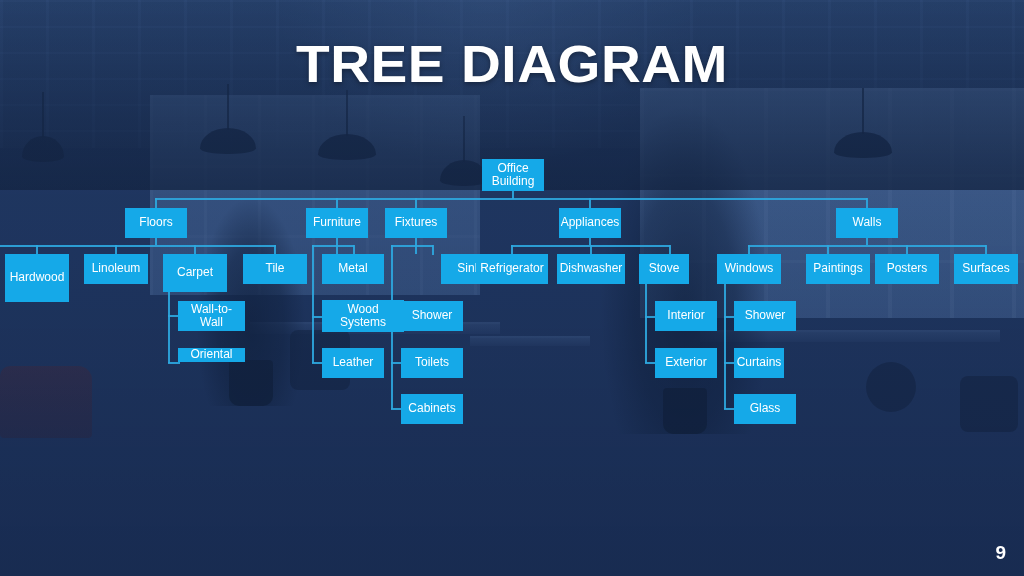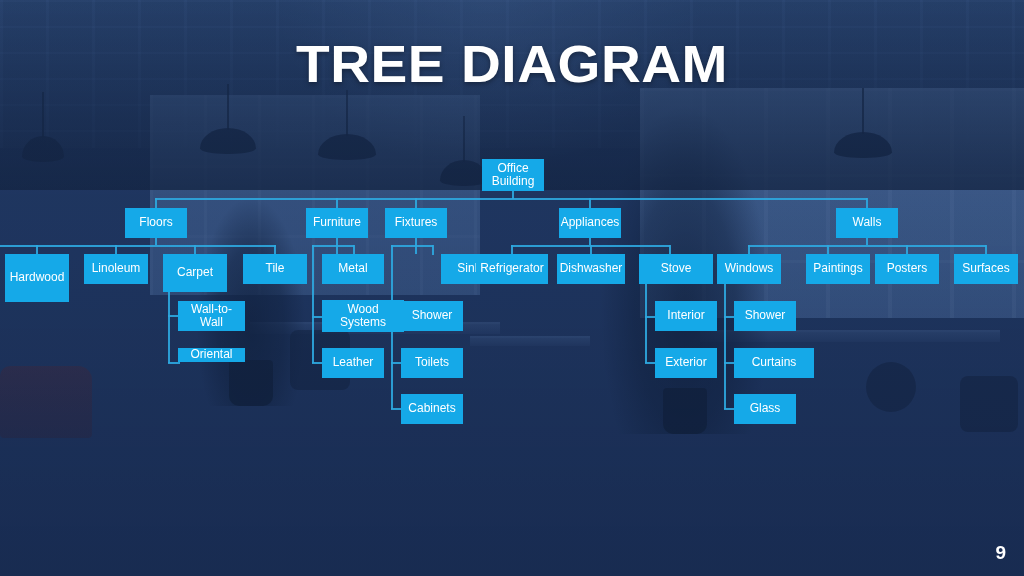--- a/index.html
+++ b/index.html
@@ -311,21 +311,21 @@
       </div>
     <div class="node" style="left:401px; top:254px; width:62px; height:30px;margin-left:40px;">
         <span>Sinks</span>
       </div>
     <div class="node" style="left:476px; top:254px; width:72px; height:30px;">
         <span>Refrigerator</span>
       </div>
     <div class="node" style="left:557px; top:254px; width:68px; height:30px;">
         <span>Dishwasher</span>
       </div>
-    <div class="node" style="left:639px; top:254px; width:74px; height:30px;">
+    <div class="node" style="left:639px; top:254px; width:50px; height:30px;">
         <span>Stove</span>
       </div>
     <div class="node" style="left:717px; top:254px; width:64px; height:30px;">
         <span>Windows</span>
       </div>
     <div class="node" style="left:796px; top:254px; width:64px; height:30px;margin-left:10px;">
         <span>Paintings</span>
       </div>
     <div class="node" style="left:875px; top:254px; width:64px; height:30px;">
         <span>Posters</span>
@@ -355,21 +355,21 @@
       </div>
     <div class="node" style="left:322px; top:348px; width:62px; height:30px;">
         <span>Leather</span>
       </div>
     <div class="node" style="left:401px; top:348px; width:62px; height:30px;">
         <span>Toilets</span>
       </div>
     <div class="node" style="left:655px; top:348px; width:62px; height:30px;">
         <span>Exterior</span>
       </div>
-    <div class="node" style="left:734px; top:348px; width:80px; height:30px;align-items:center;">
+    <div class="node" style="left:734px; top:348px; width:50px; height:30px;align-items:center;">
         <span>Curtains</span>
       </div>
 
     <div class="node" style="left:401px; top:394px; width:62px; height:30px;">
         <span>Cabinets</span>
       </div>
     <div class="node" style="left:734px; top:394px; width:62px; height:30px;">
         <span>Glass</span>
       </div>
   </div>

